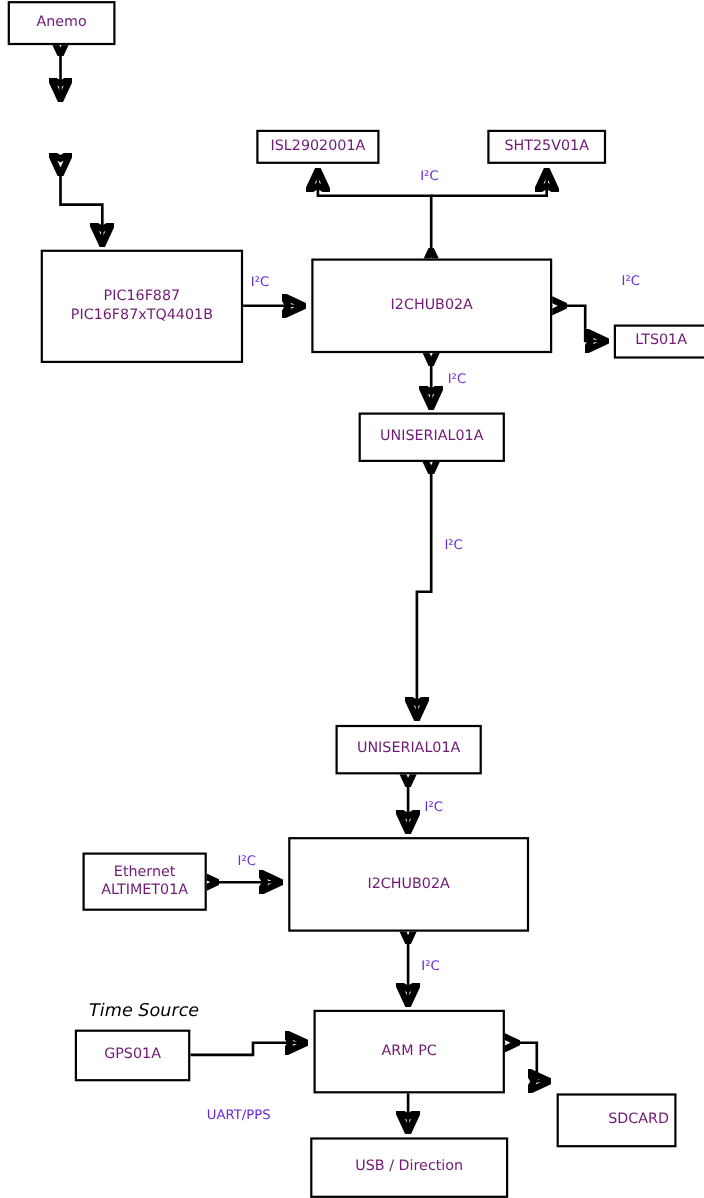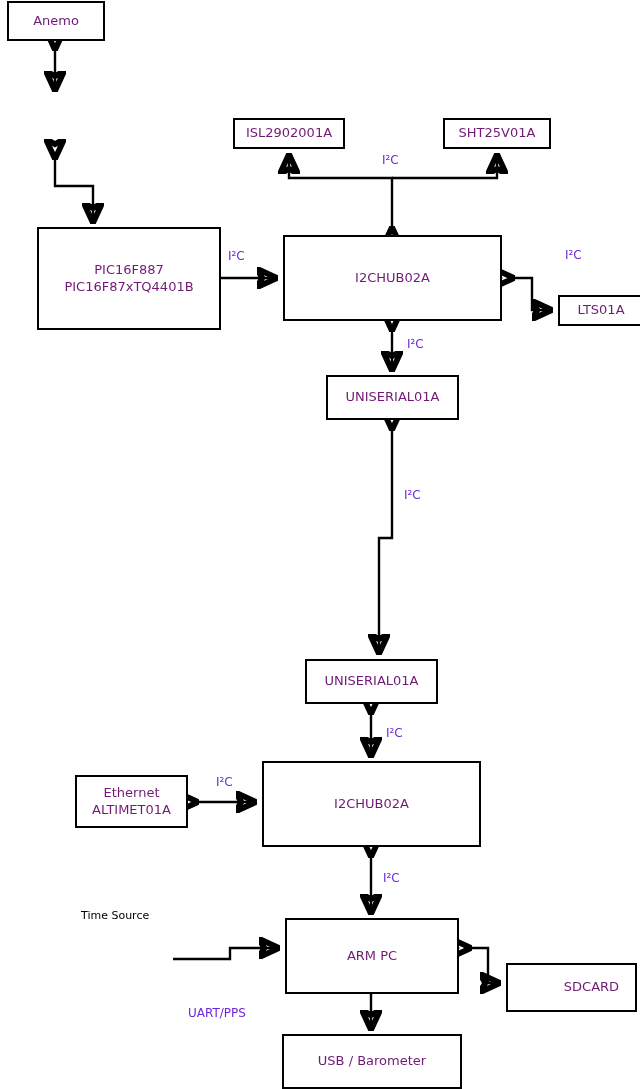--- a/index.html
+++ b/index.html
@@ -33,24 +33,25 @@
   .edge-label{
     position:absolute;
     font-size:12px;
     color:#6d28d9;
     white-space:nowrap;
     z-index:4;
     background:transparent;
   }
   .free-label{
     position:absolute;
-    font-size:11px;
+    font-size:16px;
     color:#000000;
     white-space:nowrap;
     z-index:4;
+    font-style:italic;
   }
   svg#wires{
     position:absolute;
     left:0;top:0;
     width:640px;
     height:1089px;
     z-index:1;
     overflow:visible;
   }
   svg#wires path, svg#wires line{
@@ -130,23 +131,24 @@
 PIC16F87xTQ4401B</div>
   <div class="node" style="left: 233px; top: 118px; width: 112px; height: 31px; border-color: rgb(0, 0, 0);">ISL2902001A</div>
   <div class="node" style="left: 443px; top: 118px; width: 108px; height: 31px; border-color: rgb(0, 0, 0);">SHT25V01A</div>
   <div class="node" style="left: 283px; top: 235px; width: 219px; height: 86px; border-color: rgb(0, 0, 0);">I2CHUB02A</div>
   <div class="node" style="left: 558px; top: 295px; width: 86px; height: 31px; border-color: rgb(0, 0, 0);">LTS01A</div>
   <div class="node" style="left: 326px; top: 375px; width: 133px; height: 45px; border-color: rgb(0, 0, 0);">UNISERIAL01A</div>
   <div class="node" style="left: 305px; top: 659px; width: 133px; height: 45px; border-color: rgb(0, 0, 0);">UNISERIAL01A</div>
   <div class="node" style="left: 262px; top: 761px; width: 219px; height: 86px; border-color: rgb(0, 0, 0);">I2CHUB02A</div>
   <div class="node" style="left: 75px; top: 775px; width: 113px; height: 53px; border-color: rgb(0, 0, 0);">Ethernet
 ALTIMET01A</div>
+  <div class="node" style="left: 68px; top: 936px; width: 105px; height: 47px; border-color: rgb(0, 0, 0);">GPS01A</div>
   <div class="node" style="left: 285px; top: 918px; width: 174px; height: 76px; border-color: rgb(0, 0, 0);">ARM PC</div>
-  <div class="node" style="left: 506px; top: 963px; width: 131px; height: 49px; border-color: rgb(0, 0, 0); padding-left: 40px;">SDCARD</div>
-  <div class="node" style="left: 282px; top: 1034px; width: 180px; height: 55px; border-color: rgb(0, 0, 0);">USB / Barometer</div>
+  <div class="node" style="left: 506px; top: 994px; width: 109px; height: 49px; border-color: rgb(0, 0, 0); padding-left: 40px;">SDCARD</div>
+  <div class="node" style="left: 282px; top: 1034px; width: 180px; height: 55px; border-color: rgb(0, 0, 0);">USB / Direction</div>
 
   <div class="edge-label" style="left: 382px; top: 153px;">I²C</div>
   <div class="edge-label" style="left: 228px; top: 249px;">I²C</div>
   <div class="edge-label" style="left: 565px; top: 248px;">I²C</div>
   <div class="edge-label" style="left: 407px; top: 337px;">I²C</div>
   <div class="edge-label" style="left: 404px; top: 488px;">I²C</div>
   <div class="edge-label" style="left: 386px; top: 726px;">I²C</div>
   <div class="edge-label" style="left: 216px; top: 775px;">I²C</div>
   <div class="edge-label" style="left: 383px; top: 871px;">I²C</div>
   <div class="edge-label" style="left: 188px; top: 1006px;">UART/PPS</div>

